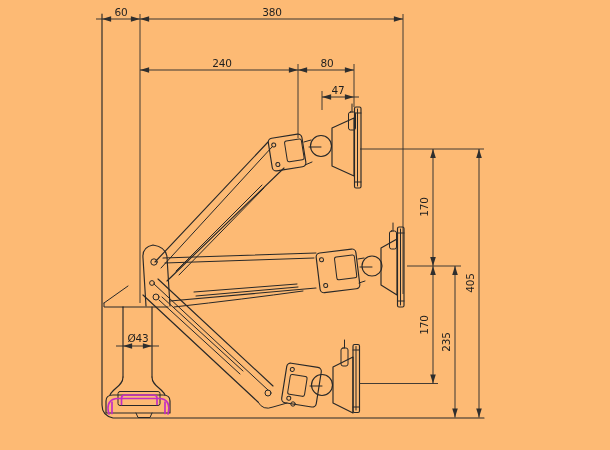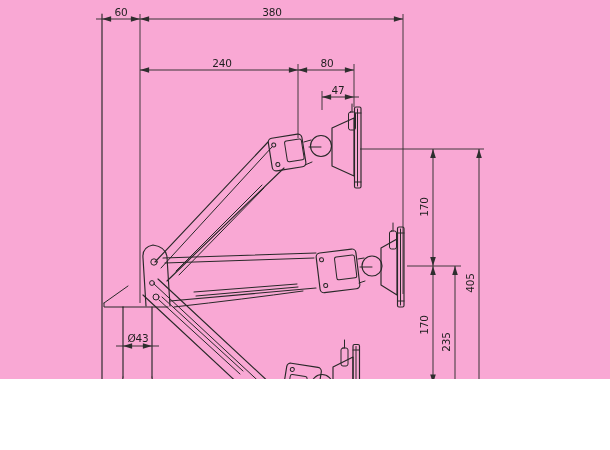--- a/index.html
+++ b/index.html
@@ -1,16 +1,16 @@
 <!DOCTYPE html>
 <html><head>
 <meta charset="utf-8">
 <style>
   html,body{margin:0;padding:0;background:#fff;}
-  .canvas{position:relative;width:610px;height:379px;background:#f9a8d4;overflow:hidden;
+  .canvas{position:relative;width:610px;height:450px;background:#fdba74;overflow:hidden;
           font-family:"DejaVu Sans",sans-serif;}
   svg{display:block}
   .part{fill:none;stroke:#282828;stroke-width:1.15;stroke-linejoin:round;stroke-linecap:round;}
   .part2{fill:none;stroke:#282828;stroke-width:1;stroke-linejoin:round;stroke-linecap:round;}
   .dim{fill:none;stroke:#2e2e2e;stroke-width:0.95;stroke-linecap:butt;}
   .ext{fill:none;stroke:#2e2e2e;stroke-width:0.9;}
   .mag{fill:none;stroke-width:1.7;stroke-linecap:round;stroke-linejoin:round;}
   .dimtxt{font-size:10.5px;fill:#1f1f1f;text-anchor:middle;letter-spacing:-0.2px;}
 </style>
 </head>

